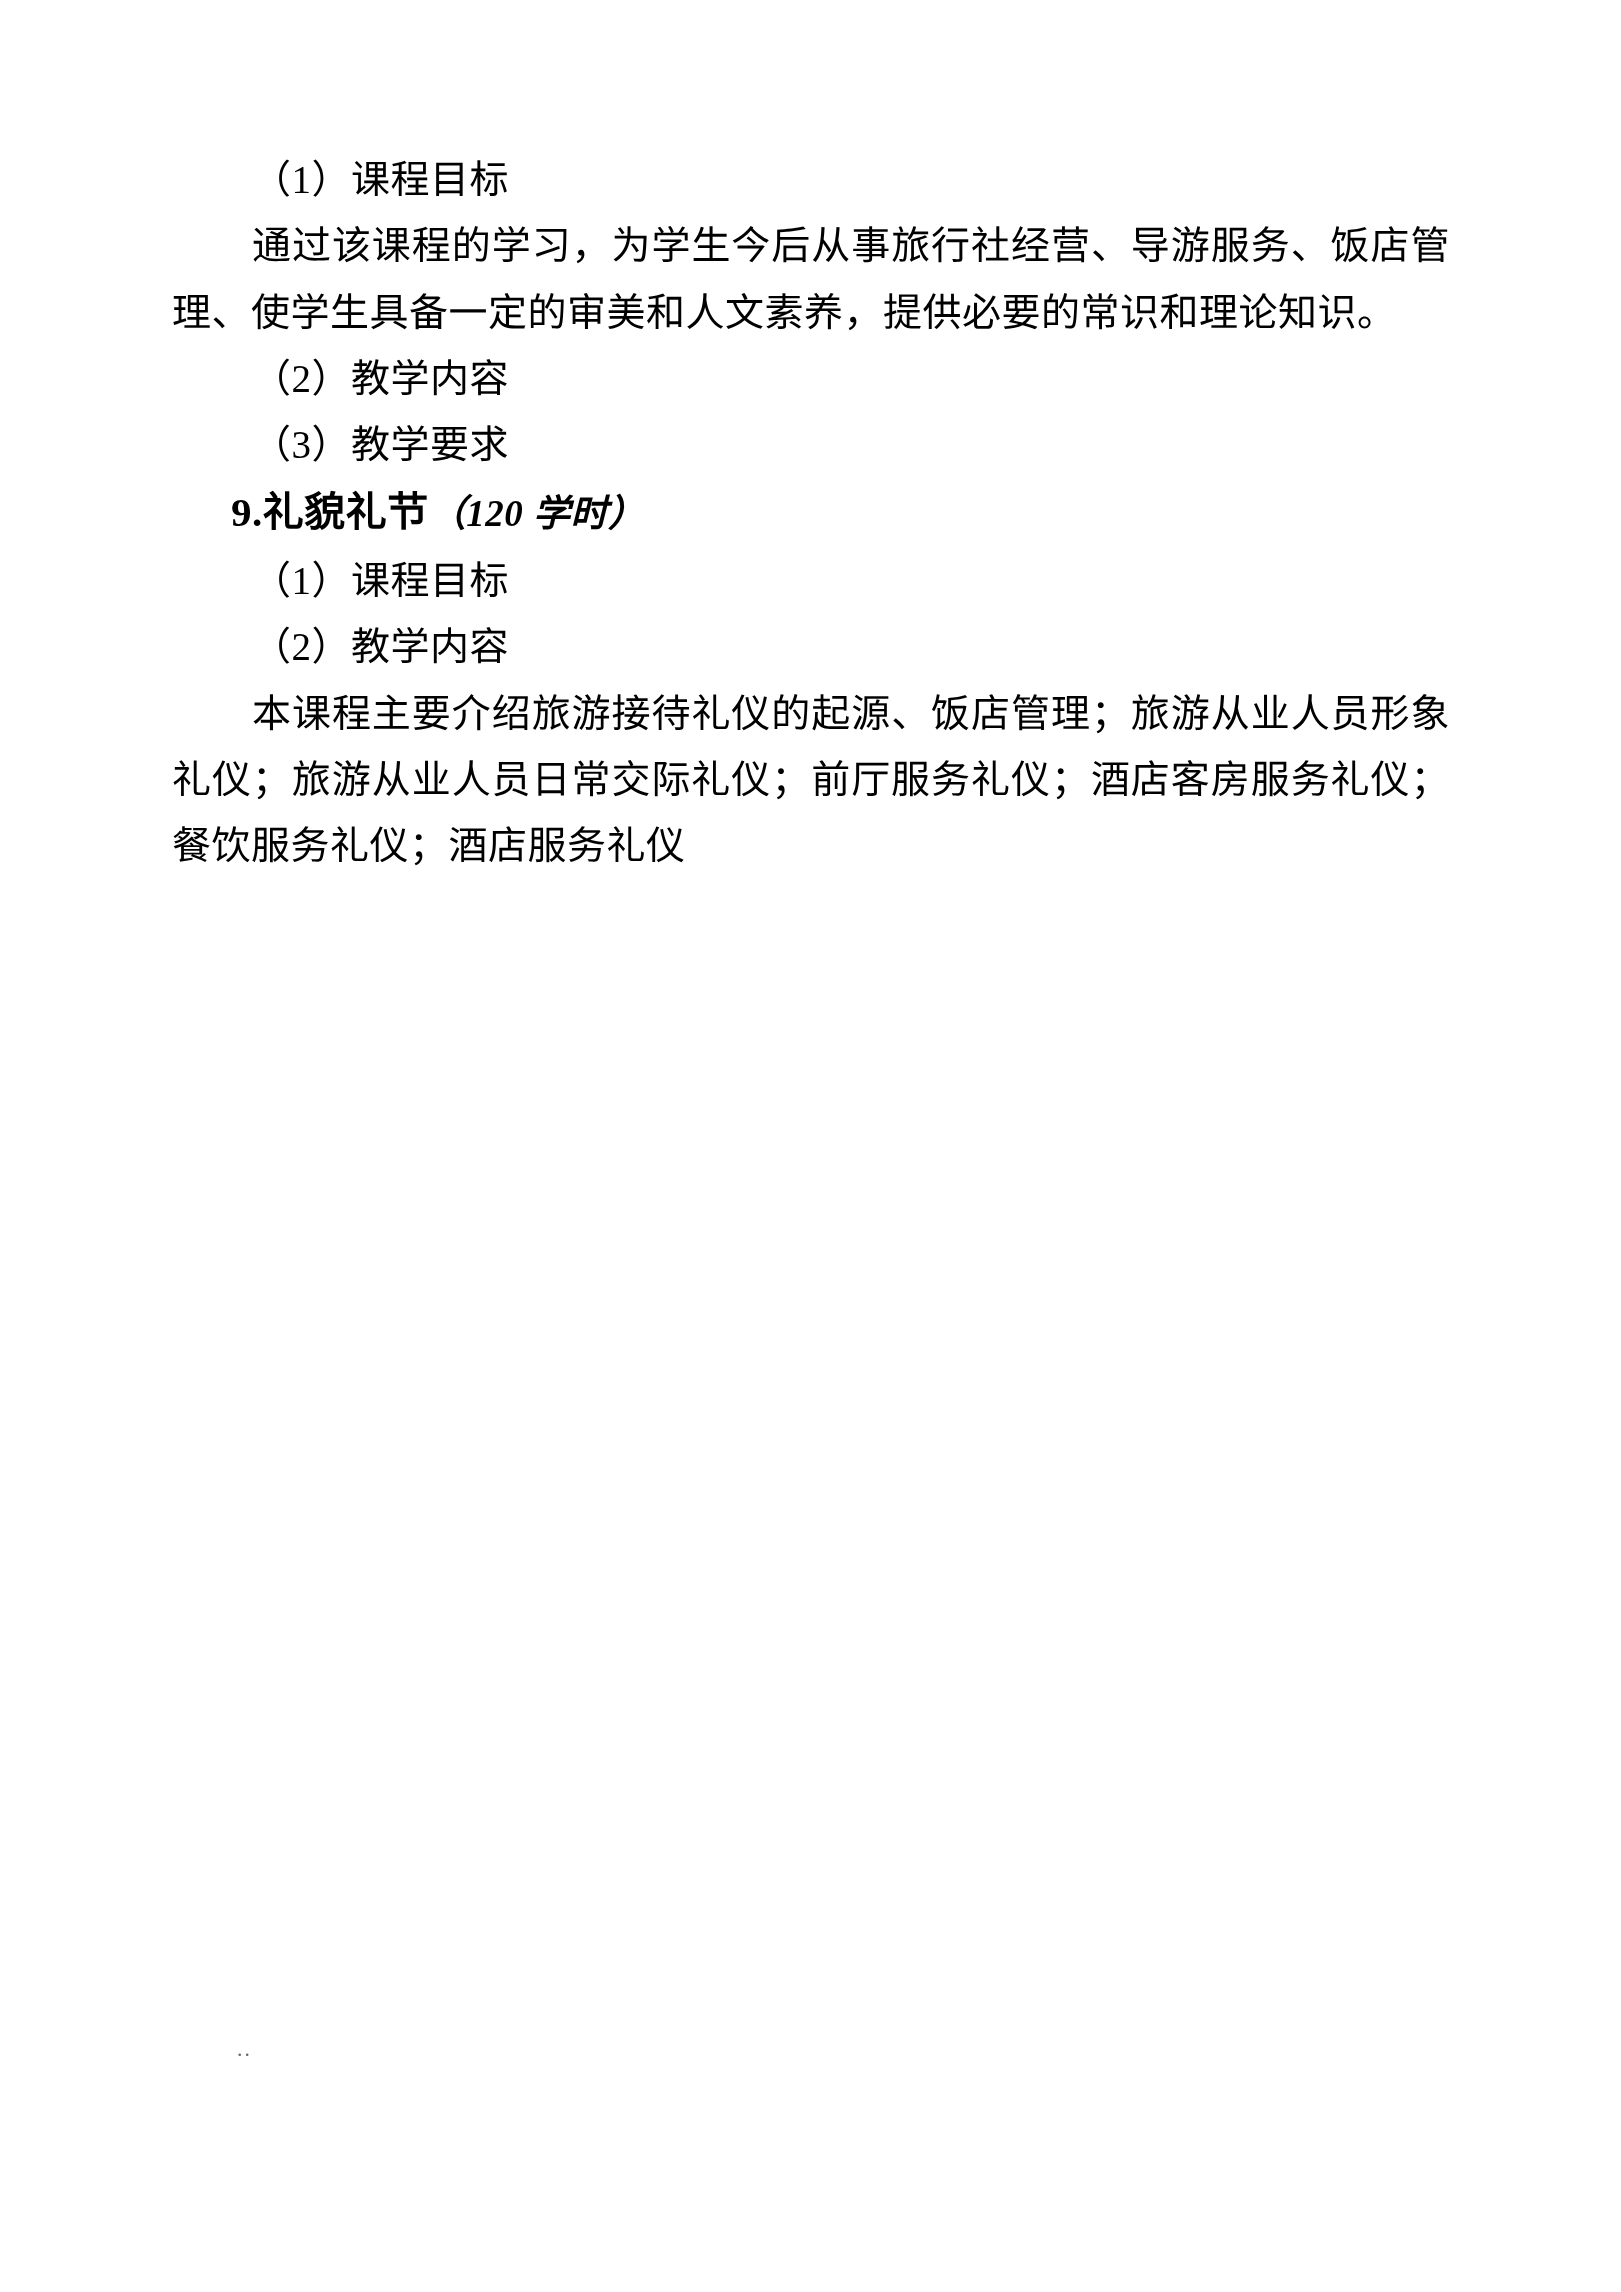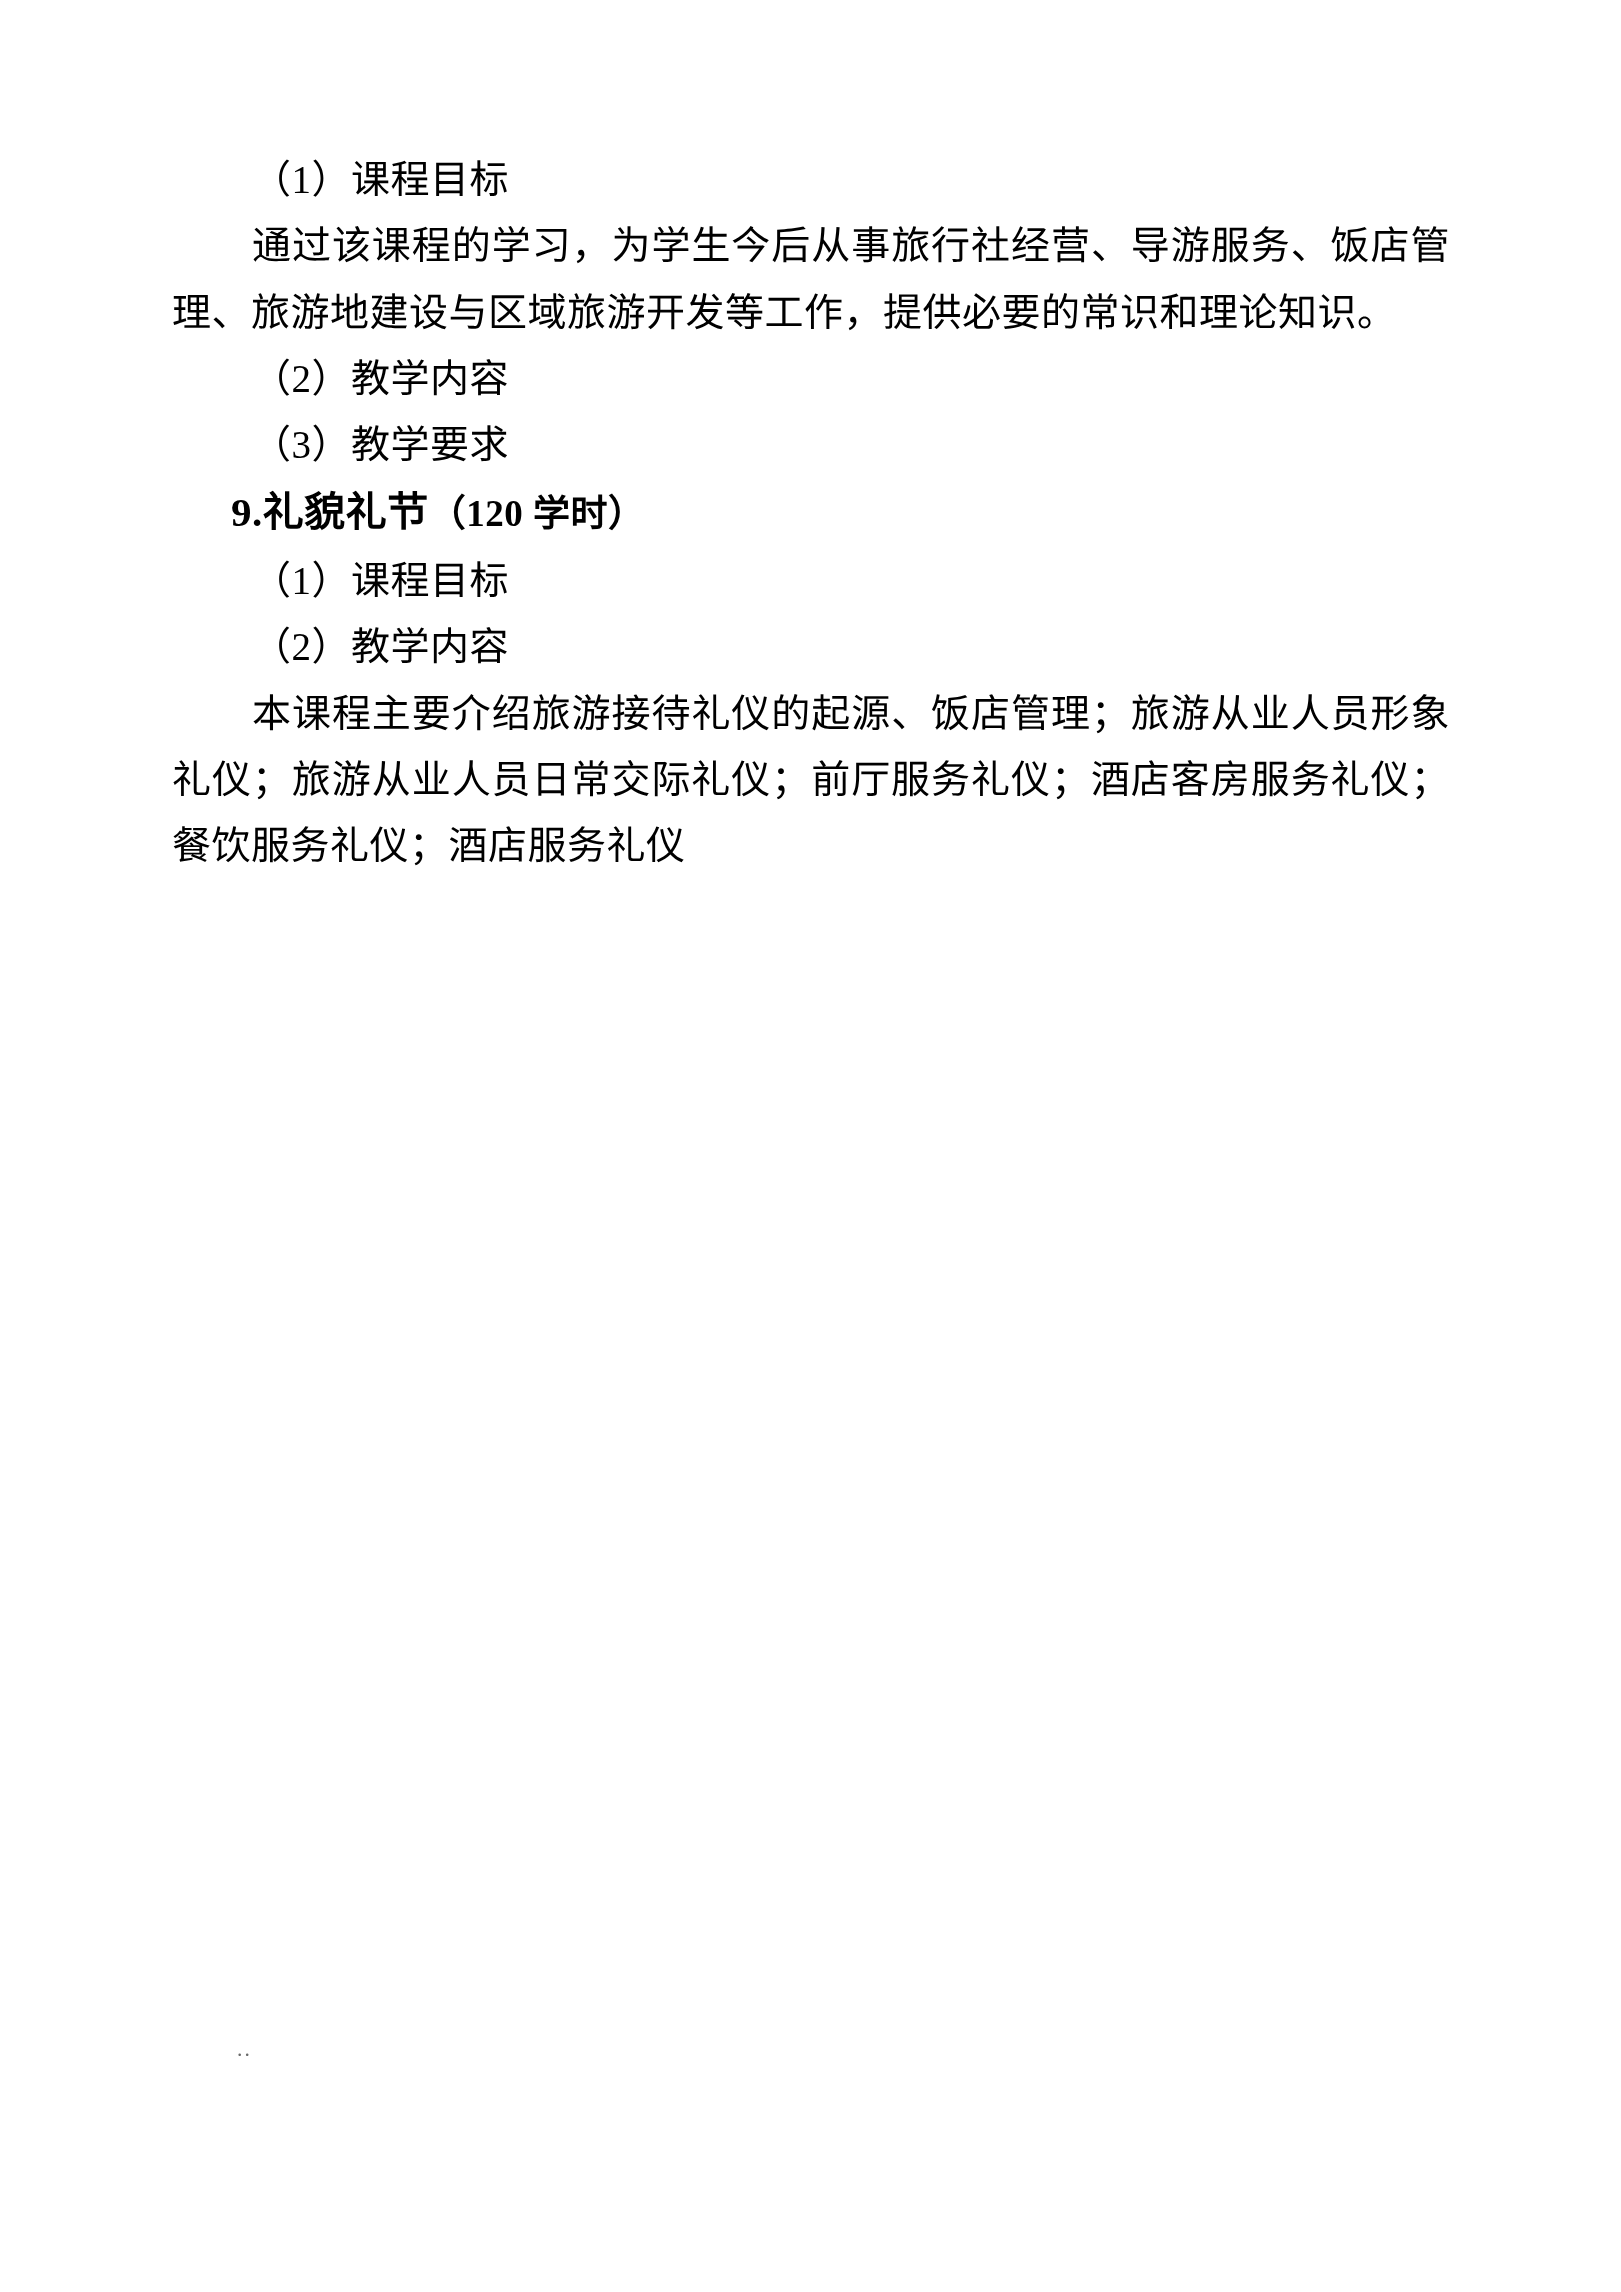--- a/index.html
+++ b/index.html
@@ -43,39 +43,40 @@
     margin: 0;
     font-size: 41px;
     line-height: 1.70;
     text-indent: 59px;
     font-weight: bold;
     letter-spacing: 0.5px;
   }
   .heading .hours {
     font-weight: bold;
     font-size: 37px;
+    font-style: italic;
   }
   .footer-mark {
     position: absolute;
     left: 237px;
     top: 2037px;
     font-size: 21.6px;
     color: #6b6b6b;
     letter-spacing: 2px;
   }
 </style>
 </head>
 <body>
 
 <div class="page">
   <div class="doc-body">
 
     <p class="indent">（1）课程目标</p>
 
-    <p class="indent">通过该课程的学习，为学生今后从事旅行社经营、导游服务、饭店管理、旅游地建设与区域旅游开发等工作，提供必要的常识和理论知识。</p>
+    <p class="indent">通过该课程的学习，为学生今后从事旅行社经营、导游服务、饭店管理、使学生具备一定的审美和人文素养，提供必要的常识和理论知识。</p>
 
     <p class="indent">（2）教学内容</p>
 
 
     <p class="indent">（3）教学要求</p>
 
 
     <p class="heading"><span>9.</span><span>礼貌礼节</span><span class="hours">（120 学时）</span></p>
 
     <p class="indent">（1）课程目标</p>

